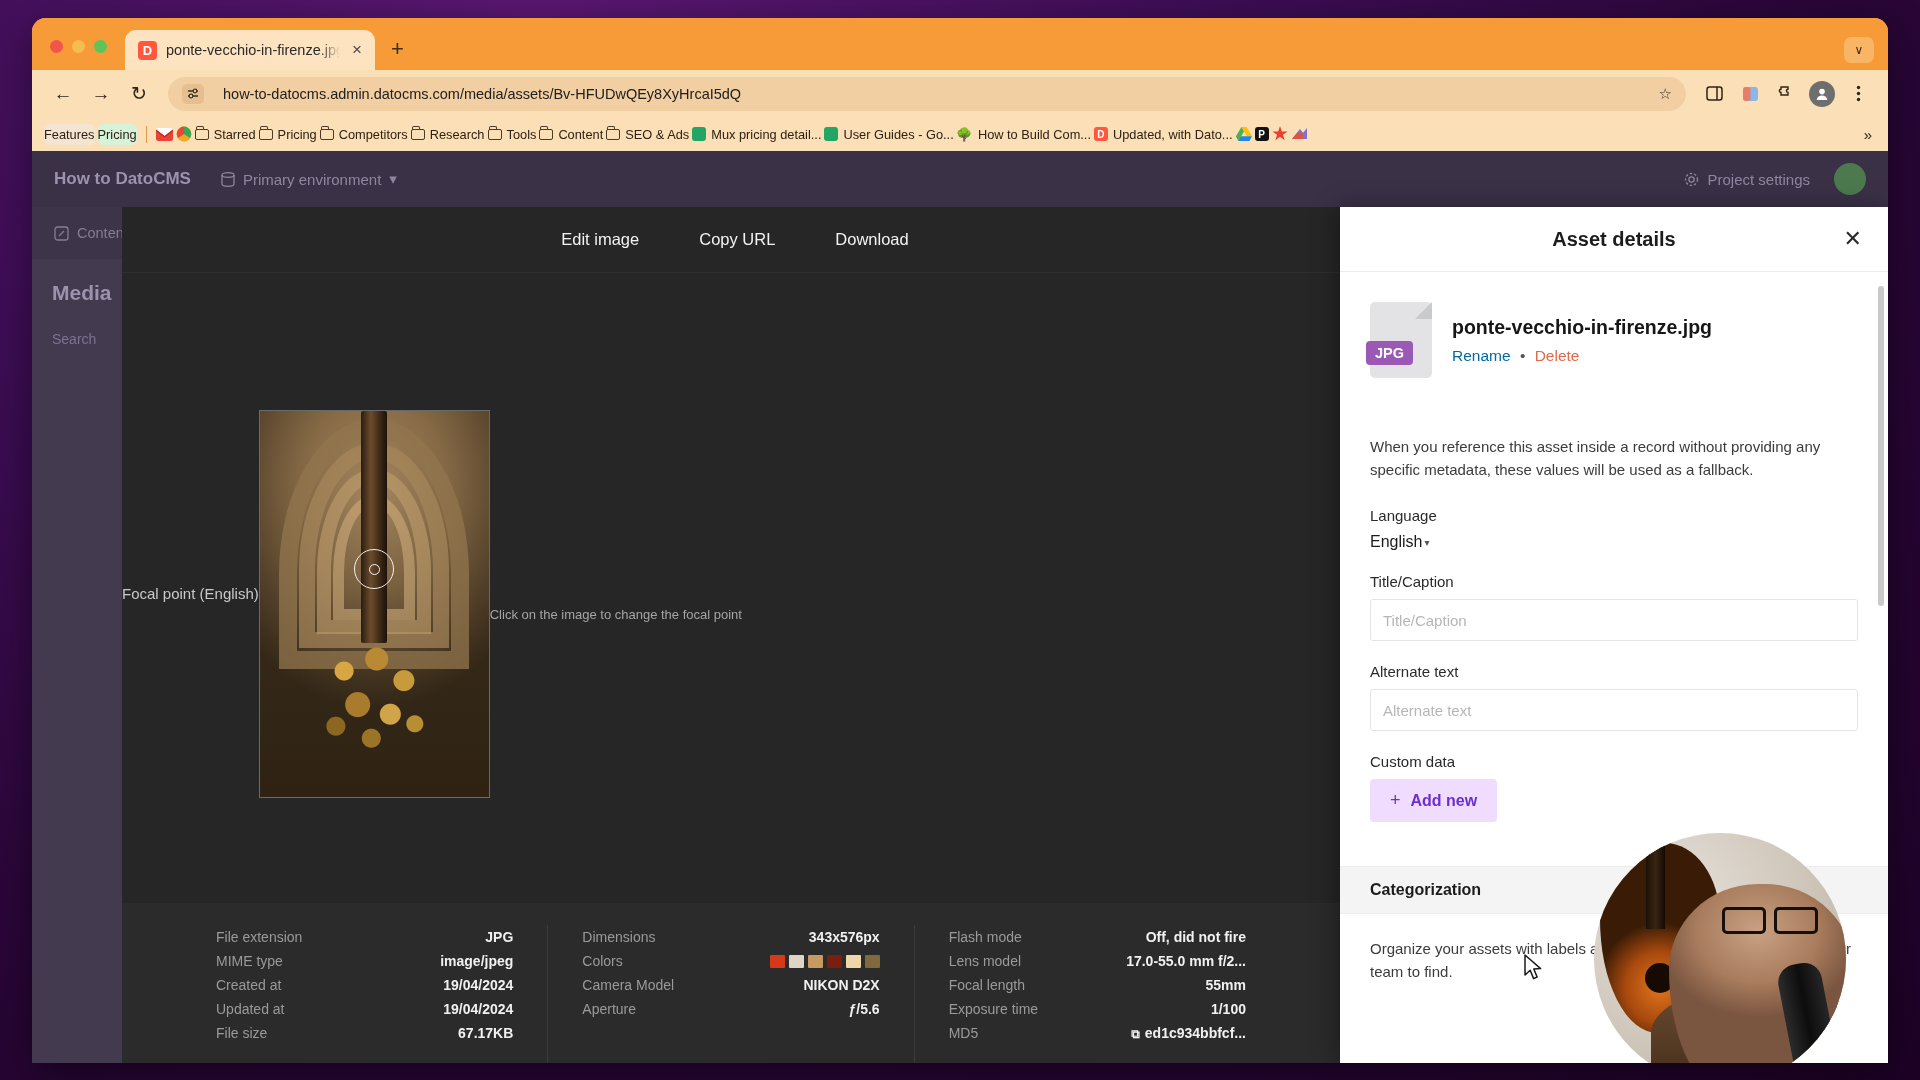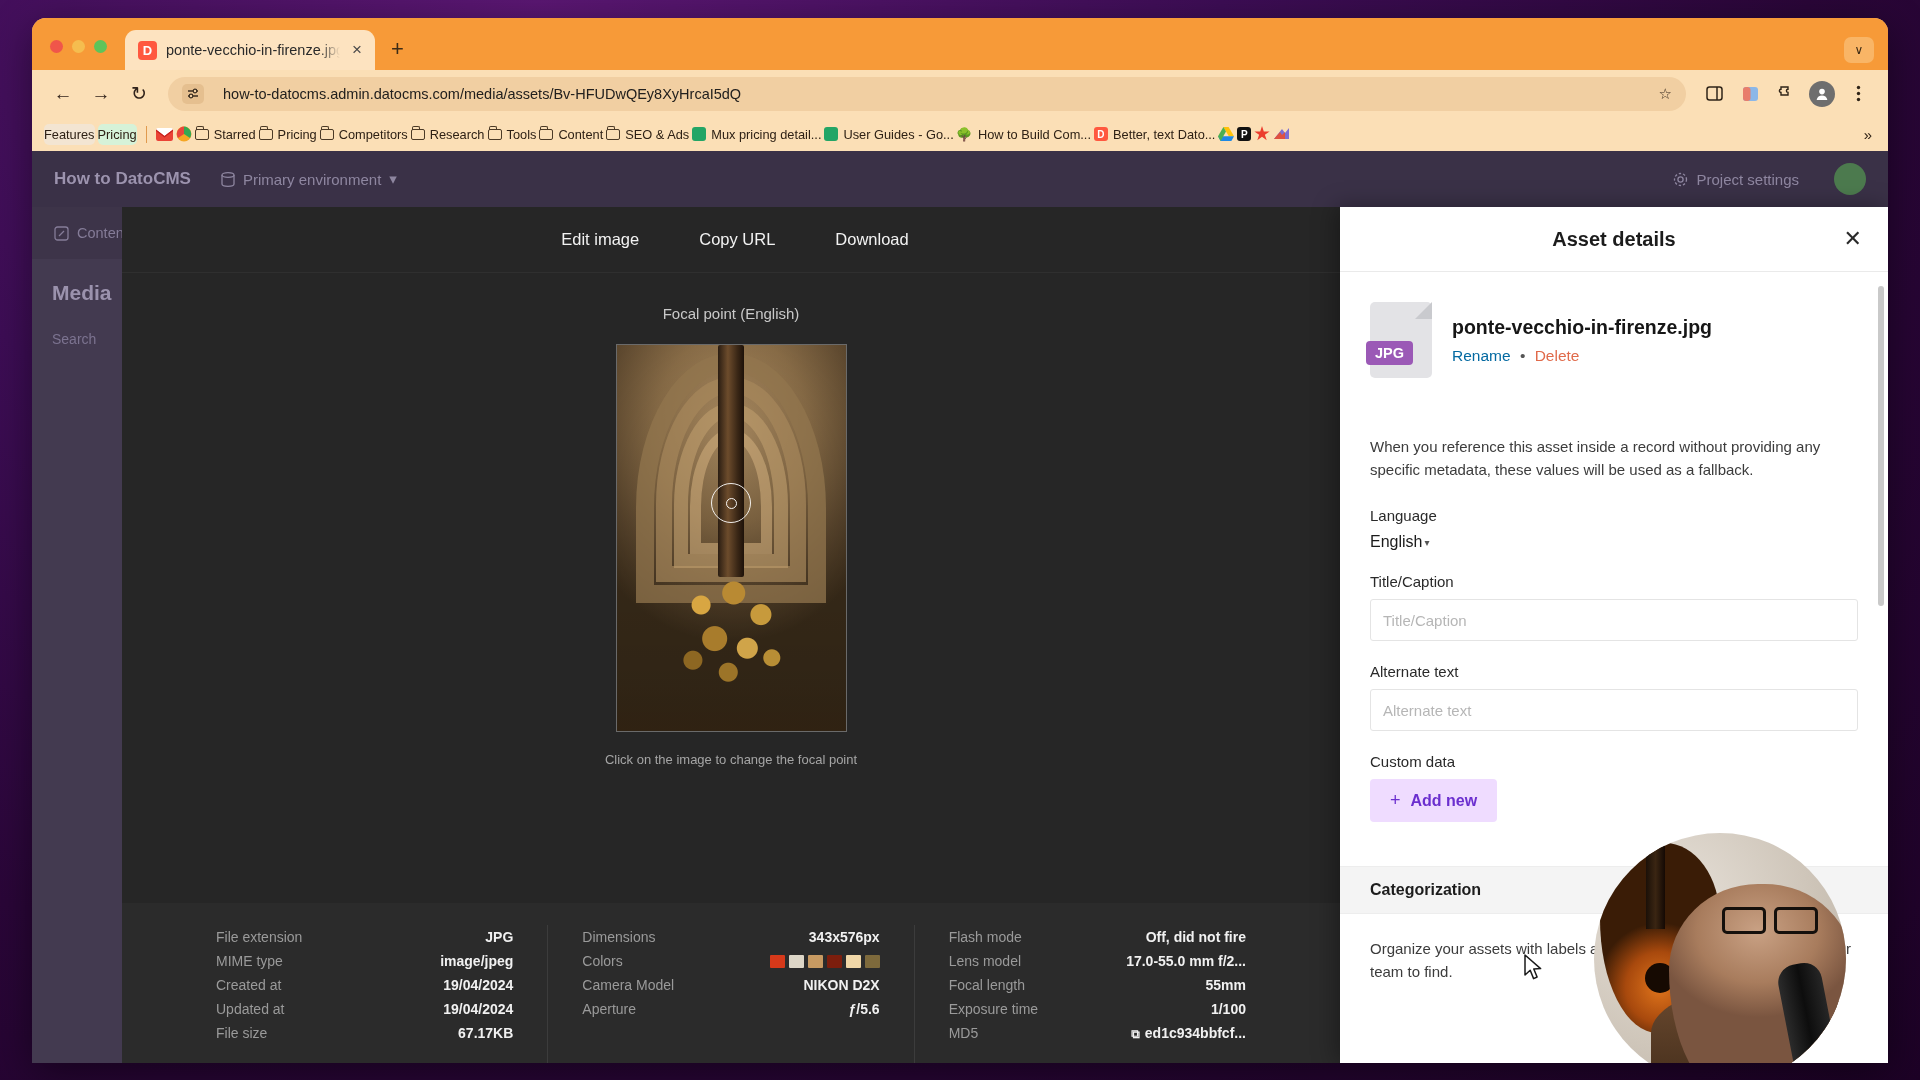--- a/index.html
+++ b/index.html
@@ -107,21 +107,21 @@
   
   #viewport { position: relative; height: calc(1045px - 52px - 47px - 34px); background: #2e2438; overflow: hidden; }
   
   .app-bg { position: absolute; inset: 0; background: #332b3d; }
   .app-topbar {
     height: 56px; background: #3a3147; display: flex; align-items: center;
     padding: 0 22px; gap: 30px; color: #8e86a0; font-size: 15px;
   }
   .app-brand { font-weight: 700; font-size: 17px; color: #9c93ae; }
   .app-env { display: flex; align-items: center; gap: 8px; }
-  .app-topbar-right { margin-left: auto; display: flex; gap: 35px; }
+  .app-topbar-right { margin-left: auto; display: flex; gap: 24px; }
   .app-avatar { width: 32px; height: 32px; border-radius: 50%; background: #4c7a4e; }
   .app-subbar {
     height: 52px; background: #3d3449; display: flex; align-items: center;
     padding: 0 22px; gap: 26px; color: #857c98; font-size: 14.5px;
   }
   .app-subbar-right { margin-left: auto; color: #6f6684; }
   .app-body { display: flex; height: calc(100% - 108px); }
   .app-sidebar { width: 250px; background: #433a50; padding: 22px 20px; }
   .app-sb-title { font-size: 21px; font-weight: 700; color: #9b92ad; margin-bottom: 26px; }
   .app-sb-search { font-size: 14px; color: #7c7390; }
@@ -138,21 +138,21 @@
     background: #262626;
   }
   .ov-toolbar {
     height: 66px; display: flex; align-items: center; justify-content: center;
     gap: 60px; color: #f2f2f2; font-size: 16.5px; border-bottom: 1px solid #2f2f2f;
     padding-right: 540px;
   }
   .ov-toolbar span { cursor: default; }
   .ov-stage {
     position: absolute; left: 0; right: 548px; top: 66px; bottom: 160px;
-    display: flex; flex-direction: column; align-items: center;
+    display: flex; flex-direction: row; align-items: center;
     padding-top: 32px;
   }
   .focal-label { color: #c9c9c9; font-size: 15px; margin-bottom: 22px; }
   .img-frame {
     width: 231px; height: 388px; position: relative;
     border: 1px solid #6a6a6a;
     background:
       linear-gradient(to bottom, rgba(0,0,0,.12), rgba(0,0,0,.34)),
       radial-gradient(ellipse 75% 55% at 50% 22%, #c5a171 0%, #9a7a50 45%, #6a5235 75%, #46351f 100%);
       overflow: hidden;
@@ -466,21 +466,21 @@
       <span class="bm">
         <span class="sq-ico" style="background:#23a566"></span>
         <span>User Guides - Go...</span>
       </span>
       <span class="bm">
         <span class="bm-ico">🌳</span>
         <span>How to Build Com...</span>
       </span>
       <span class="bm">
         <span class="sq-ico" style="background:#ff583f;display:flex;align-items:center;justify-content:center;color:#fff;font-size:10px;font-weight:700">D</span>
-        <span>Better, text Dato...</span>
+        <span>Updated, with Dato...</span>
       </span>
       <span class="bm">
         <svg width="16" height="14" viewBox="0 0 16 14">
             <path d="M5.4 0h5.2l5.4 9.3H10.8z" fill="#ffc107"></path>
             <path d="M0 9.3 2.6 14h10.8l2.6-4.7z" fill="#1e88e5"></path>
             <path d="M5.4 0 0 9.3 2.6 14 8 4.6z" fill="#4caf50"></path>
           </svg>
       </span>
       <span class="bm">
         <span class="sq-ico" style="background:#111;display:flex;align-items:center;justify-content:center;color:#fff;font-size:10px;font-weight:700">P</span>

